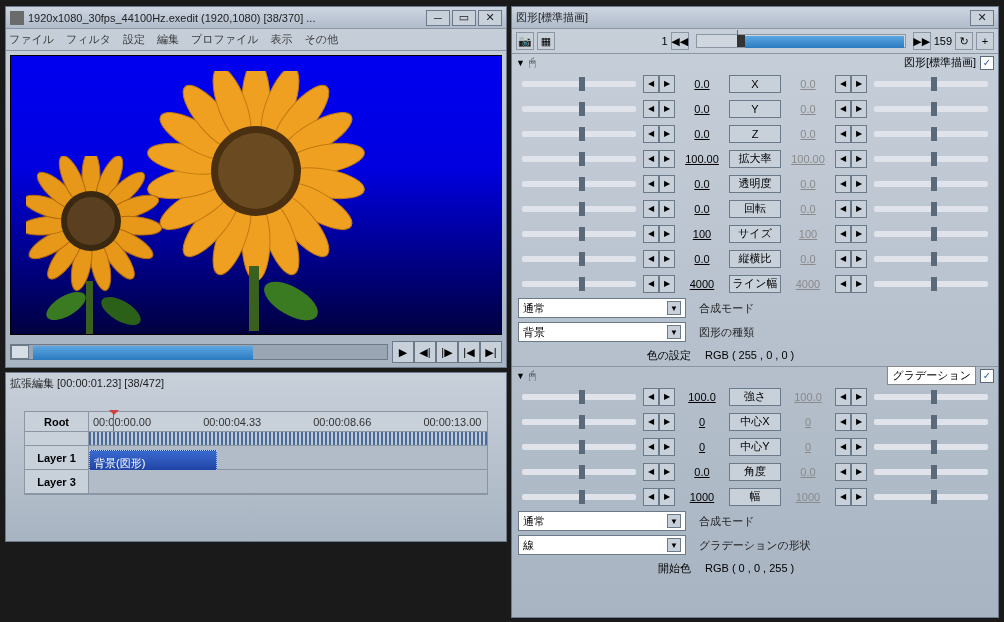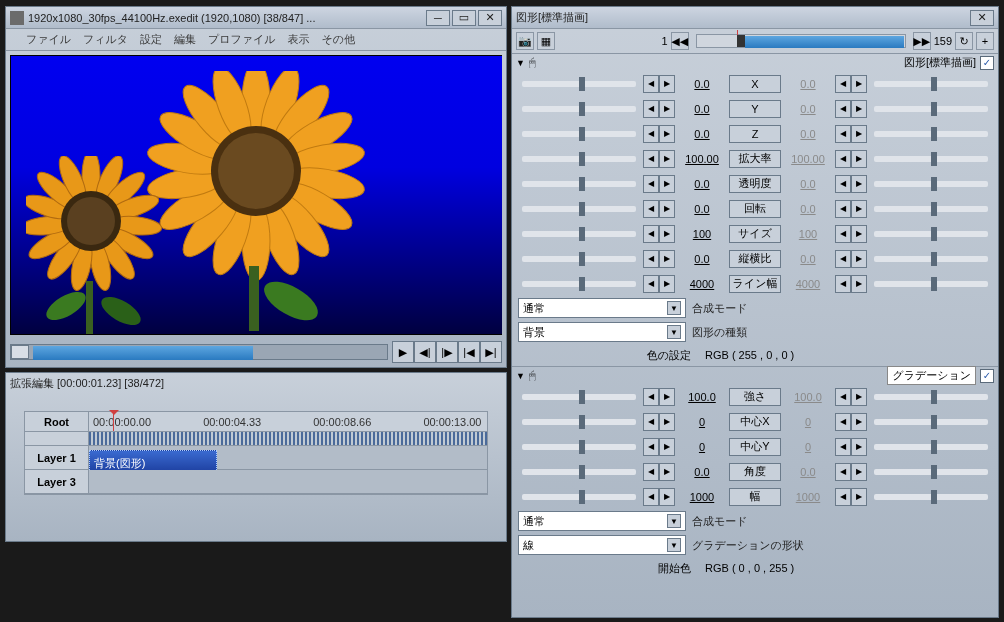--- a/index.html
+++ b/index.html
@@ -3,21 +3,21 @@
 <meta charset="utf-8">
 <style>
 * { margin: 0; padding: 0; box-sizing: border-box; font-family: "MS PGothic", sans-serif; font-size: 11px; }
 body { background: #1a1a1a; width: 1004px; height: 622px; position: relative; }
 .window { position: absolute; background: linear-gradient(180deg, #c8d0da 0%, #a8b4c2 100%); border: 1px solid #6a7a8a; }
 .titlebar { height: 22px; background: linear-gradient(180deg, #cdd5e1 0%, #b0bccb 100%); display: flex; align-items: center; padding: 0 4px; color: #222; border-bottom: 1px solid #8a96a4;}
 .titlebar .icon { width: 14px; height: 14px; background: #6b6b6b; margin-right: 4px; }
 .titlebar .txt { flex: 1; overflow: hidden; white-space: nowrap; }
 .winbtns { display: flex; gap: 2px; }
 .winbtn { width: 24px; height: 16px; border: 1px solid #6a7a8a; background: #c8d0da; display:flex; align-items:center; justify-content:center; }
-.menubar { height: 22px; display: flex; align-items: center; gap: 12px; padding: 0 20px; color: #3a3a3a; border-bottom: 1px solid #8a96a4;}
+.menubar { height: 22px; display: flex; align-items: center; gap: 12px; padding: 0 3px; color: #3a3a3a; border-bottom: 1px solid #8a96a4;}
 .preview { margin: 4px; border: 1px solid #000; }
 .preview-inner { width: 491px; height: 278px; background: linear-gradient(180deg, #0000f0 0%, #0000e0 40%, #000040 100%); position: relative; overflow: hidden;}
 .flower { position:absolute; }
 .flower svg { display:block; }
 .play-controls { height: 26px; display: flex; align-items: center; padding: 0 4px; }
 .progress-wrap { flex:1; height:16px; background: #9aa6b4; border:1px solid #6a7a8a; position:relative; margin-right:4px;}
 .progress-wrap .handle { width:18px; height:14px; background:#d8dee6; border:1px solid #6a7a8a; position:absolute; left:0; top:0;}
 .progress-wrap .fill { position:absolute; left:22px; top:1px; height:14px; width: 220px; background: linear-gradient(180deg,#5da6e0,#2a7ac0);}
 .pbtn { width:22px; height:22px; background:#c8d0da; border:1px solid #6a7a8a; display:flex; align-items:center; justify-content:center;}
 
@@ -50,35 +50,35 @@
 .section-head .collapse { font-size:9px;}
 .chk { width:14px; height:14px; border:1px solid #5a6a7a; background:#fff; display:flex;align-items:center;justify-content:center; font-size:10px; color:#2a5aaa;}
 .prop-row { display:flex; align-items:center; height:25px; padding:0 6px; gap:3px; }
 .prop-row .slider { flex:1; height:6px; background:#e0e4ea; border-radius:2px; position:relative; margin:0 4px;}
 .prop-row .slider .th { width:6px; height:14px; background:#5a6a7a; position:absolute; top:-4px; }
 .prop-row .arrows { display:flex; }
 .prop-row .arr { width:16px; height:18px; border:1px solid #6a7a8a; background:#c8d0da; display:flex;align-items:center;justify-content:center; font-size:8px;}
 .prop-row .val { width:48px; text-align:center; text-decoration:underline; cursor:text;}
 .prop-row .val.dim { color:#8a8a8a; text-decoration:underline; }
 .prop-row .name { width:52px; height:18px; border:1px solid #6a7a8a; background:#c8d0da; display:flex;align-items:center;justify-content:center;}
-.sel-row { display:flex; align-items:center; height:24px; padding:0 6px; gap:6px;}
+.sel-row { display:flex; align-items:center; height:24px; padding:0 6px; gap:13px;}
 .sel { width:168px; height:20px; border:1px solid #6a7a8a; background:#fff; display:flex; align-items:center; justify-content:space-between; padding:0 4px;}
 .sel .dd { width:14px; height:14px; border:1px solid #6a7a8a; background:#c8d0da; display:flex;align-items:center;justify-content:center;font-size:8px;}
 .lbl { color:#222; }
 .color-row { display:flex; align-items:center; height:22px; padding:0 19px; gap:6px; }
 .color-row .clabel { width:168px; text-align:right; padding-right:8px;}
 .badge { background:#fff; border:1px solid #888; padding:1px 4px;}
 </style>
 </head>
 <body>
 
 <div class="window" style="left:5px; top:6px; width:502px; height:362px;">
   <div class="titlebar">
     <div class="icon"></div>
-    <div class="txt">1920x1080_30fps_44100Hz.exedit (1920,1080) [38/847] ...</div>
+    <div class="txt">1920x1080_30fps_44100Hz.exedit (1920,1080) [38/370] ...</div>
     <div class="winbtns">
       <div class="winbtn">─</div>
       <div class="winbtn">▭</div>
       <div class="winbtn">✕</div>
     </div>
   </div>
   <div class="menubar">
     <span>ファイル</span>
     <span>フィルタ</span>
     <span>設定</span>

